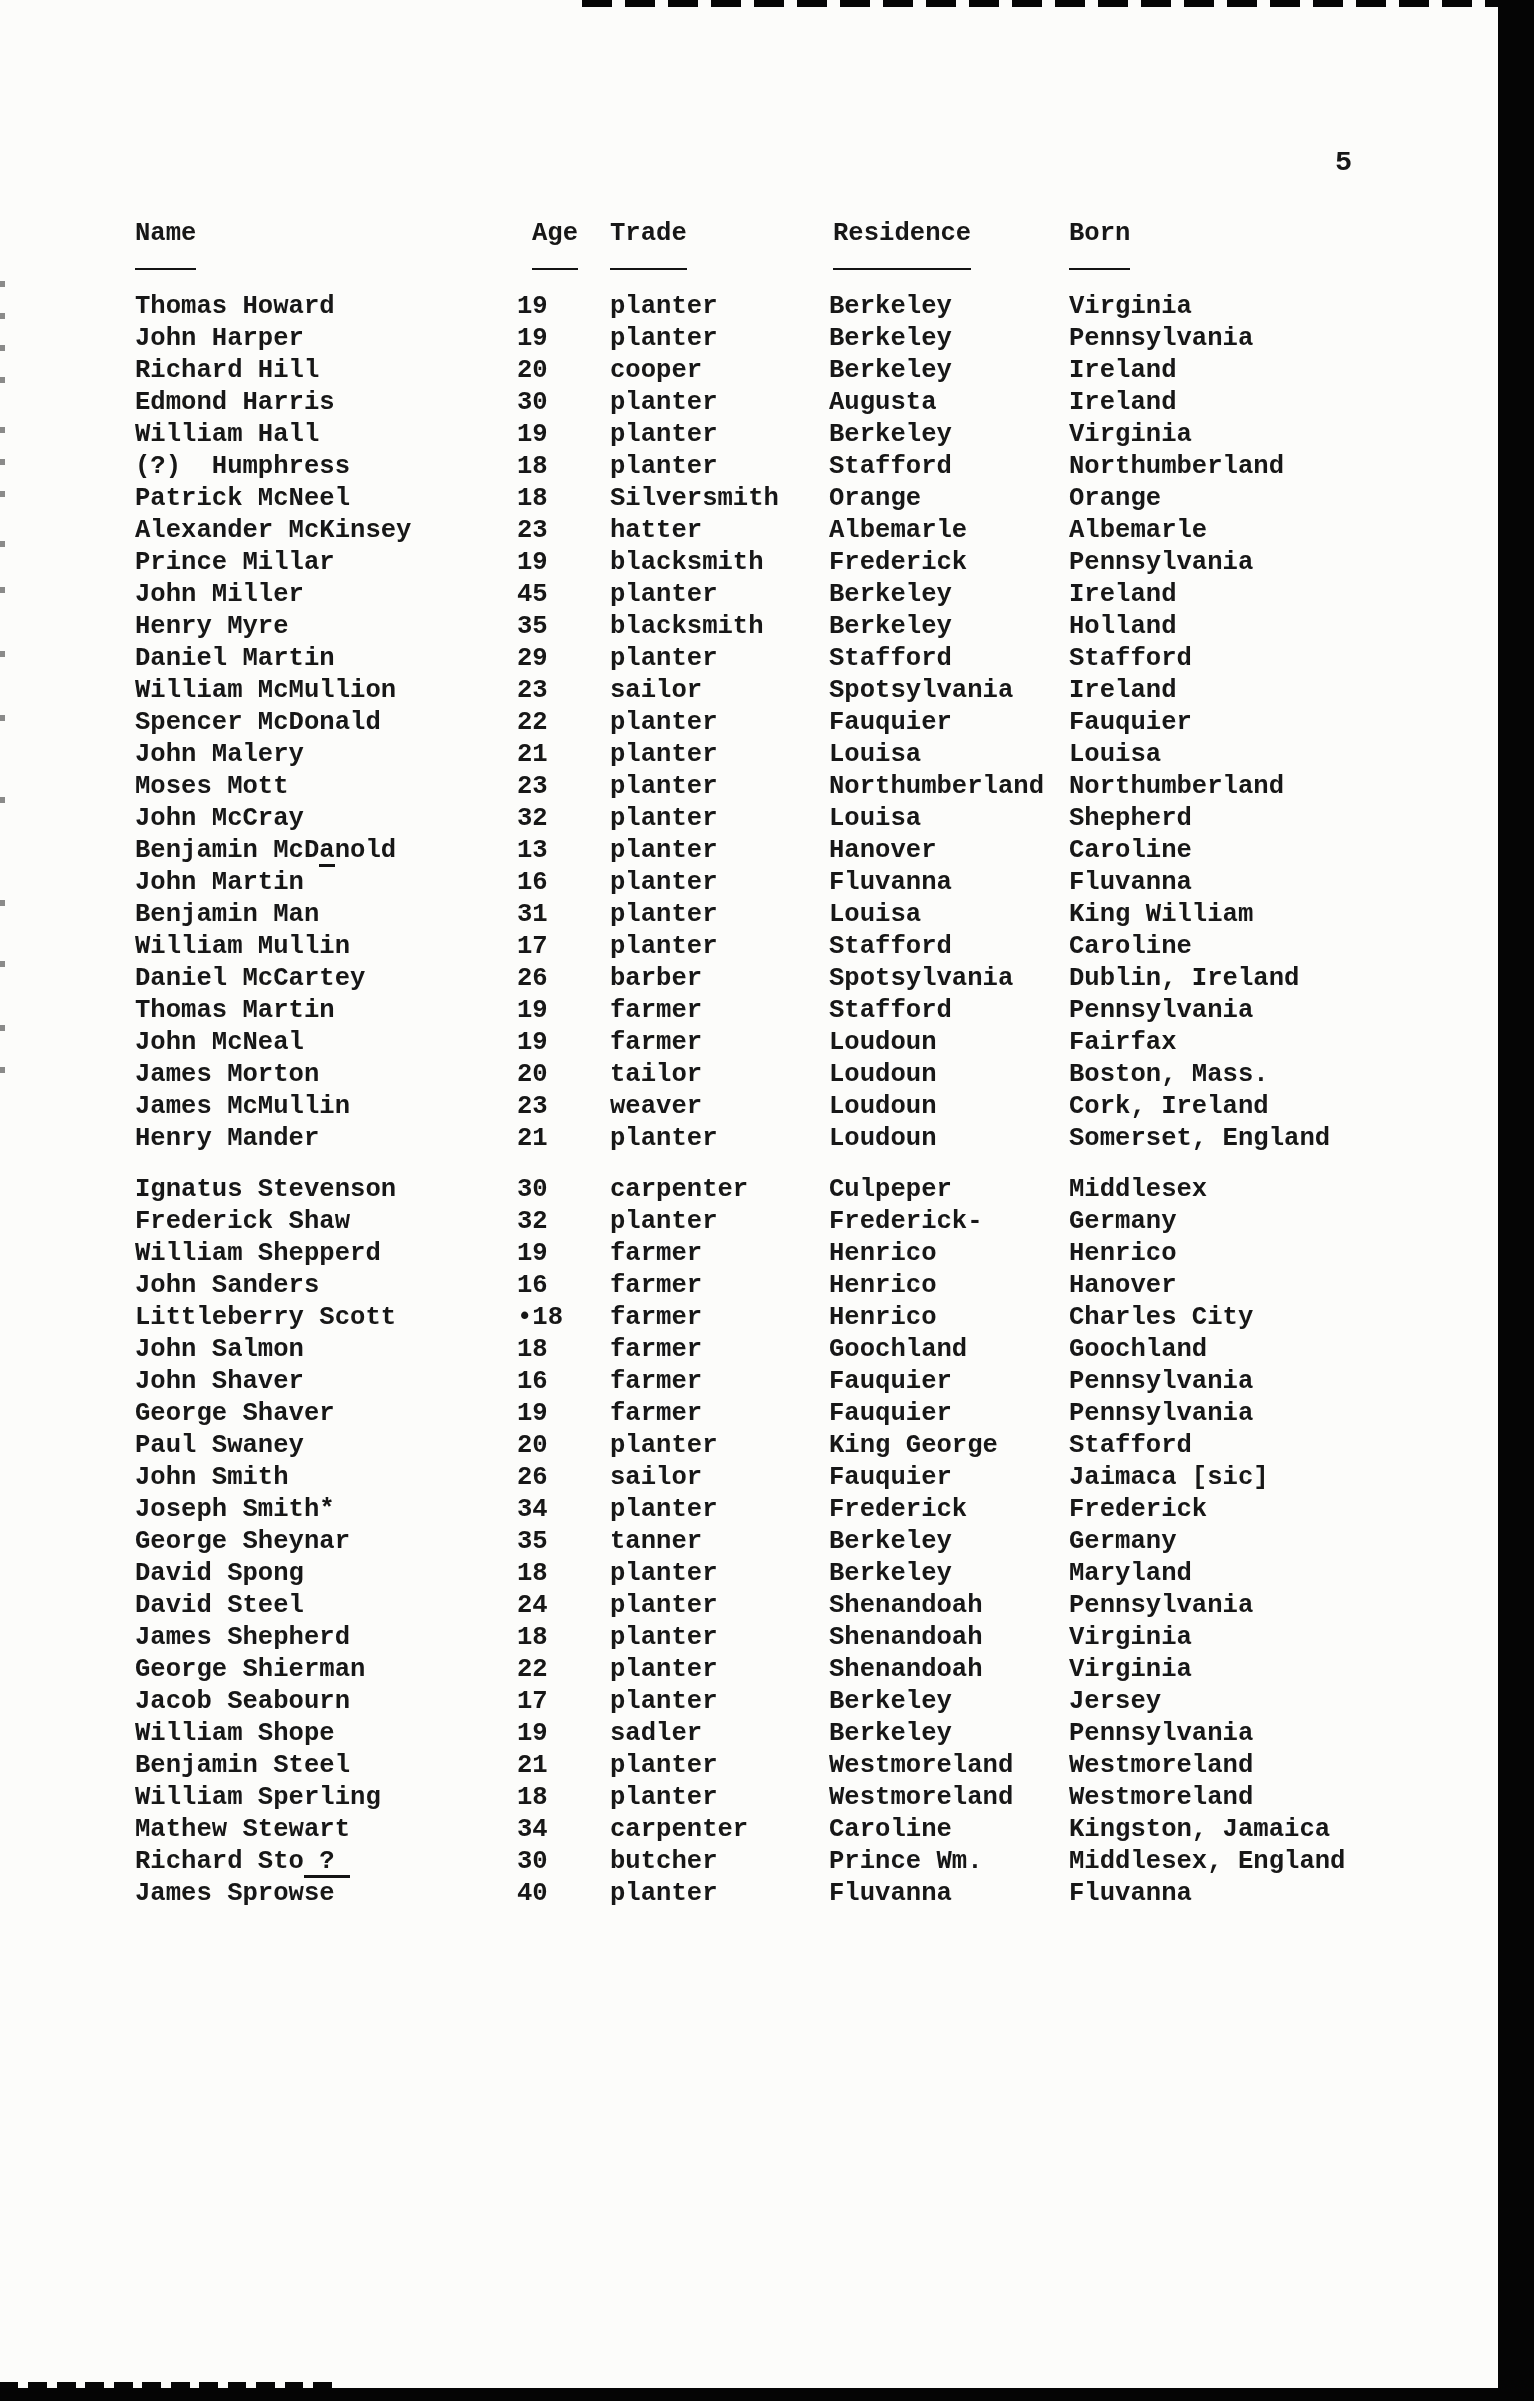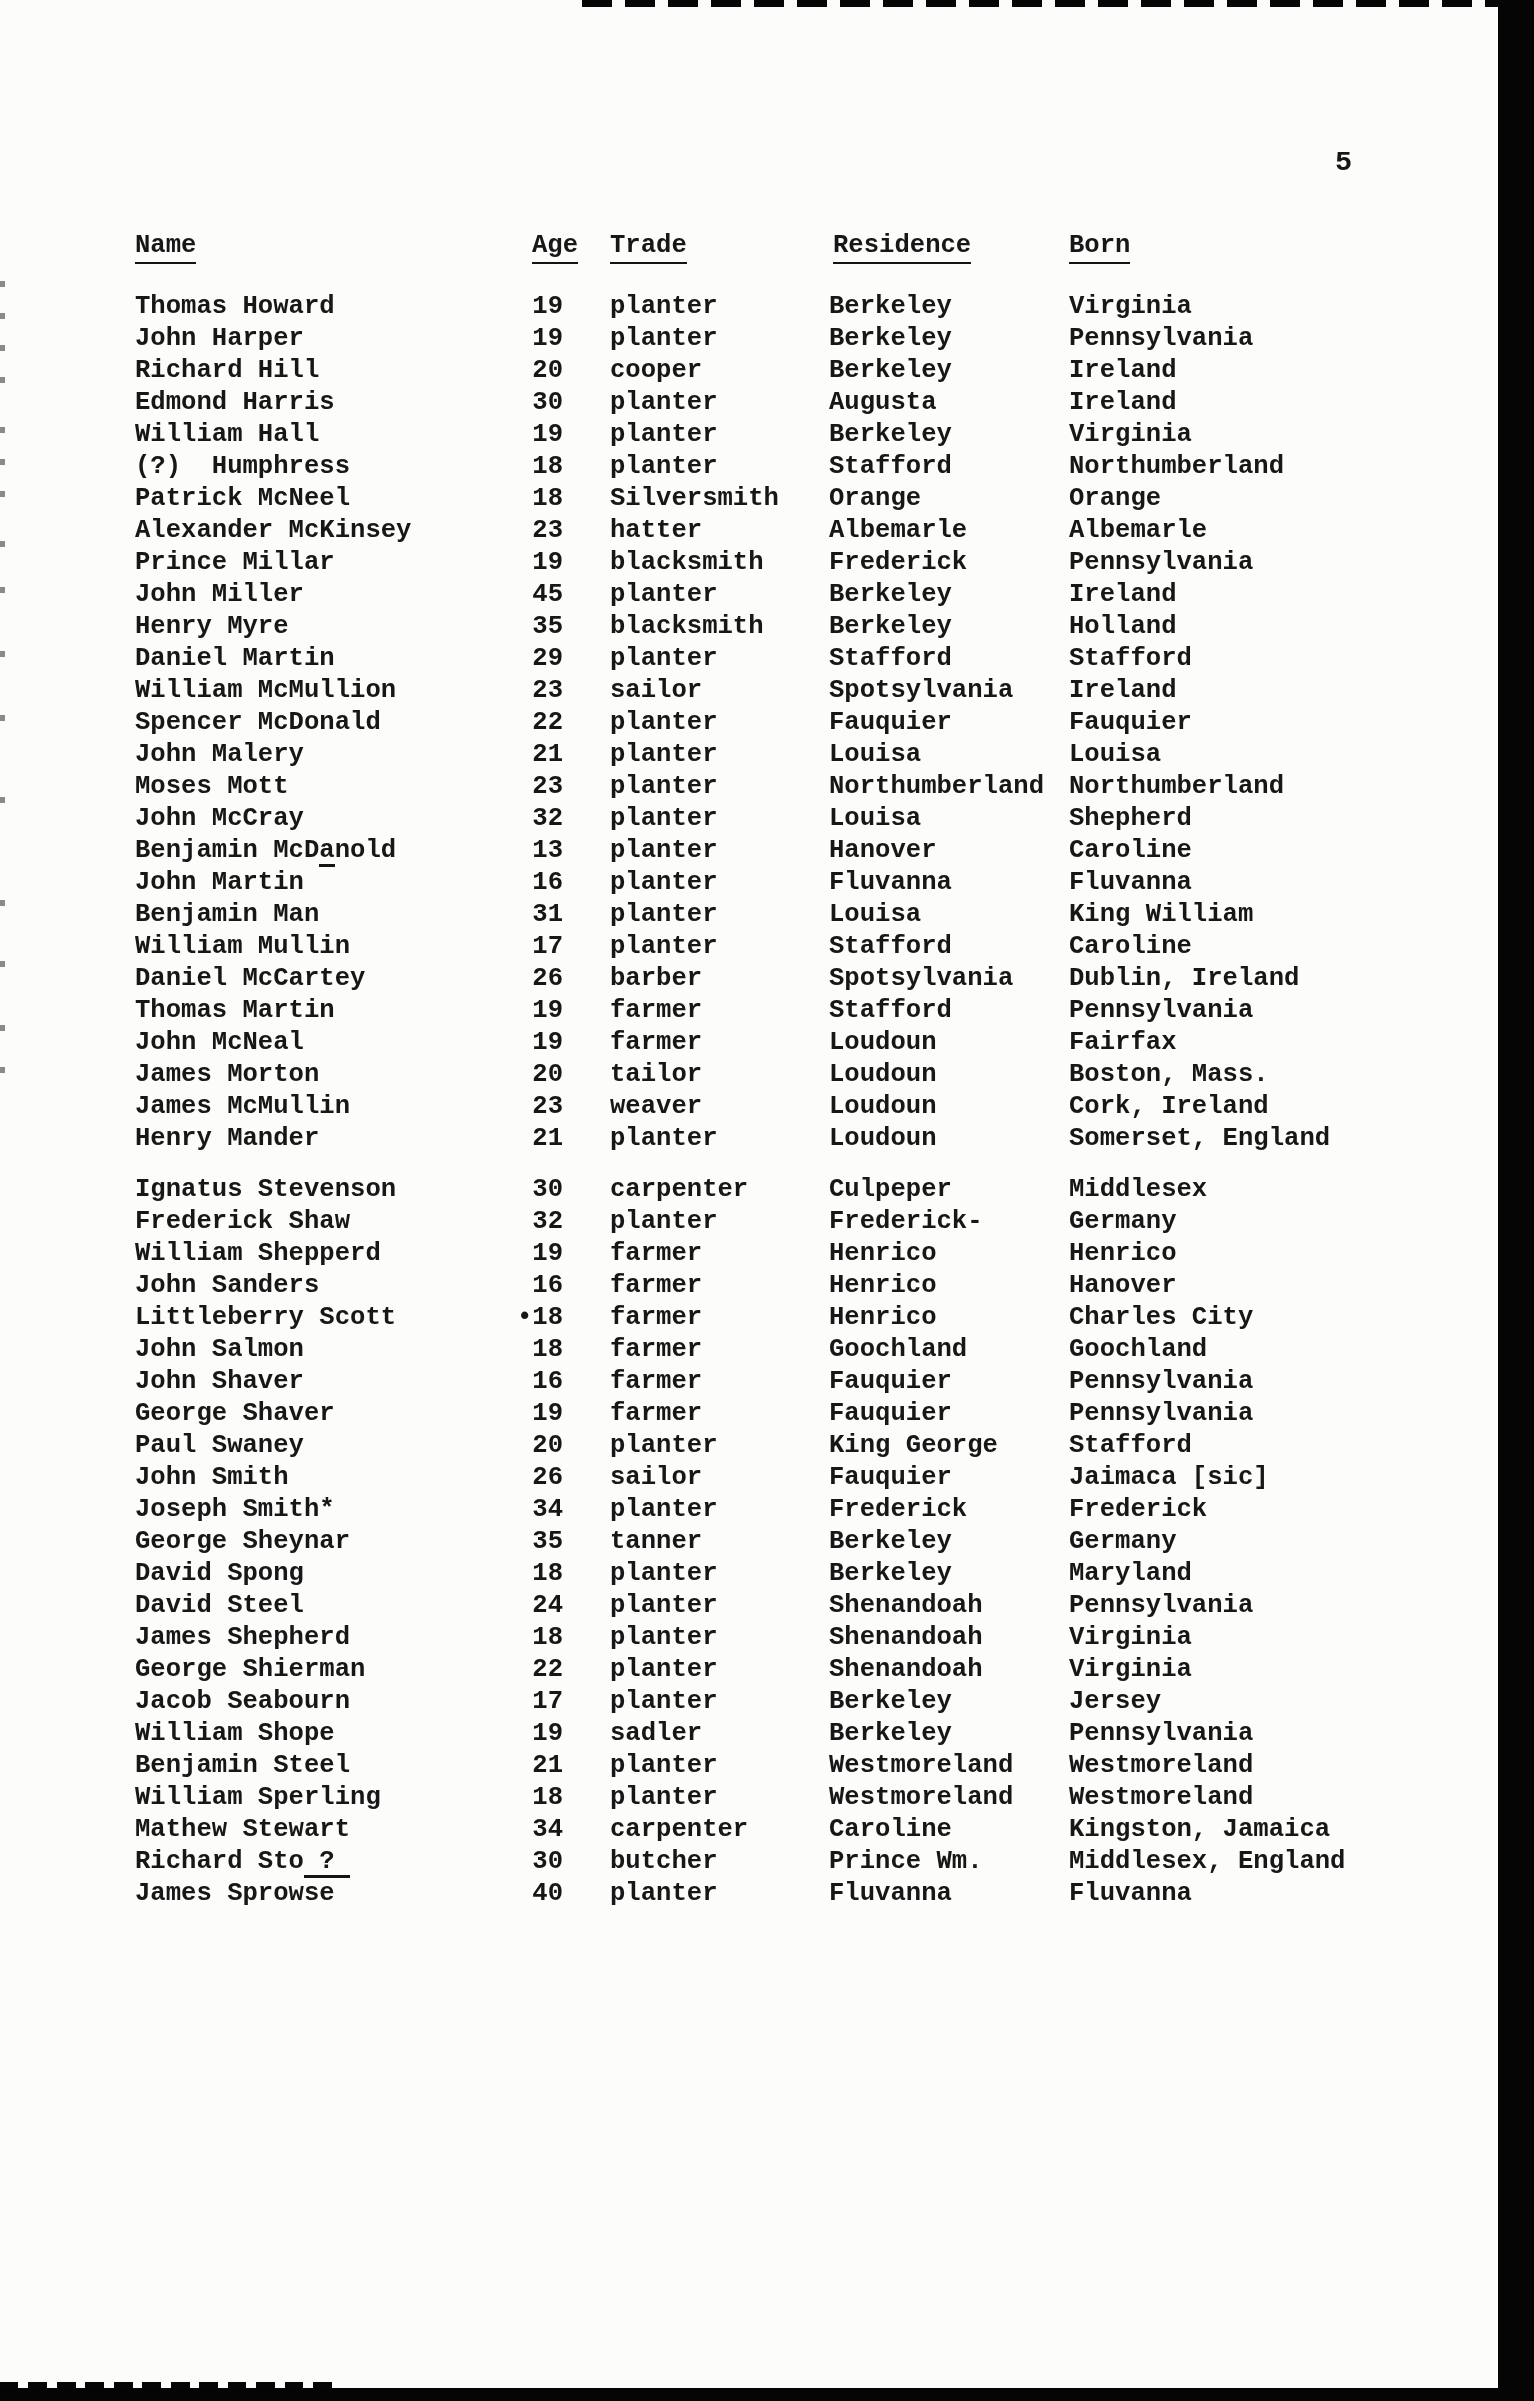--- a/index.html
+++ b/index.html
@@ -42,36 +42,36 @@
   }
   
   .page-number {
     position: absolute; left: 1335px; top: 149px;
     font-size: 28.5px; line-height: 1; letter-spacing: 0;
   }
   
   .table { position: absolute; left: 135px; top: 221px; width: 1365px; }
   .header-row { position: relative; height: 70px; }
   .header-row .h {
-    position: absolute; top: 12px; display: inline-block;
-    line-height: 25.6px; padding-bottom: 3px;
+    position: absolute; top: 0; display: inline-block;
+    line-height: 25.6px; padding-bottom: 21px;
     border-bottom: 2.8px solid #141414;
     white-space: pre;
   }
   .h-name { left: 0; }
   .h-age  { left: 397px; }
   .h-trade{ left: 475px; }
   .h-res  { left: 698px; }
   .h-born { left: 934px; }
 
   .row { position: relative; height: 32px; line-height: 32px; }
   .spacer { height: 18.5px; }
   .c { position: absolute; top: 0; white-space: pre; }
   .c.n { left: 0; }
-  .c.a { left: 382px; width: 46px; text-align: right; }
+  .c.a { left: 382px; width: 46px; }
   .c.t { left: 475px; }
   .c.r { left: 694px; }
   .c.b { left: 934px; }
   .c.fn { left: 244px; }
   .c.cont { left: 745px; }
   .blank {
     display: inline-block;
     border-bottom: 3.6px solid #141414;
     line-height: 27px;
   }

